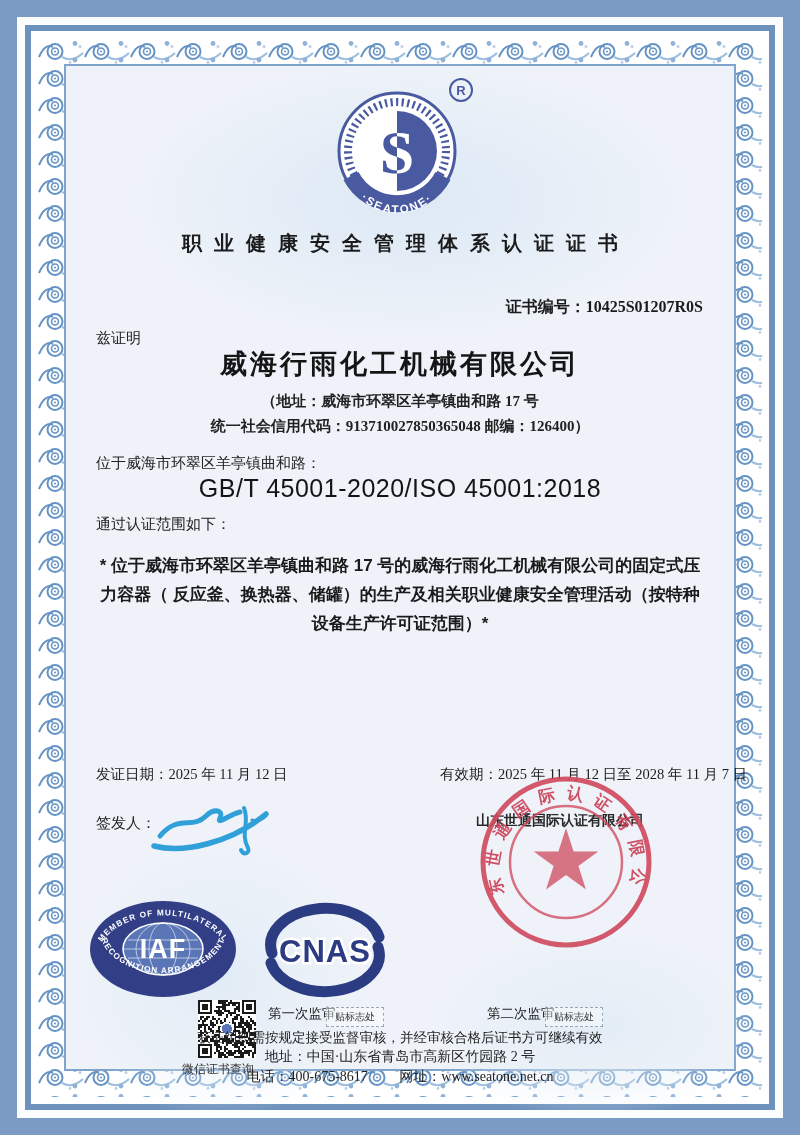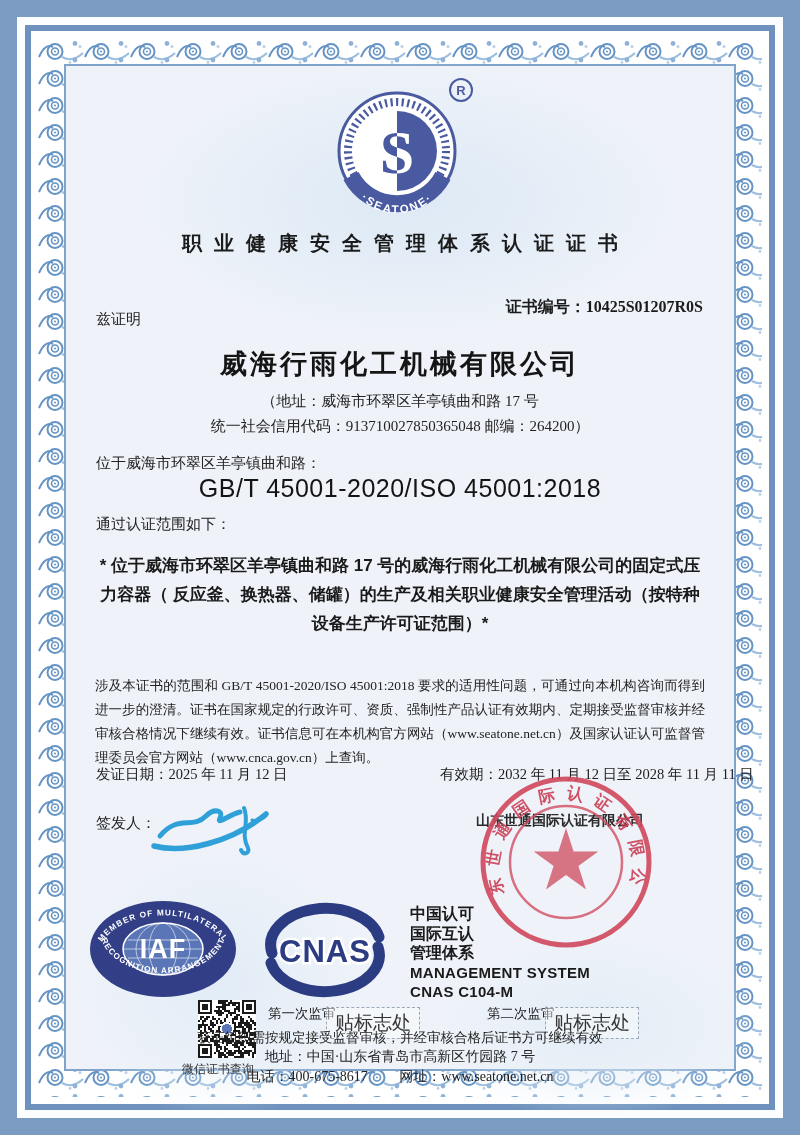--- a/index.html
+++ b/index.html
@@ -11,33 +11,33 @@
   .wm{position:absolute;border-radius:50%;pointer-events:none;}
   .wm1{left:130px;top:60px;width:560px;height:280px;background:radial-gradient(closest-side,#dde9f5 0%,#e6eef7 55%,rgba(230,238,247,0) 100%);}
   .wm2{left:70px;top:840px;width:300px;height:280px;background:radial-gradient(closest-side,#e2ecf6 0%,rgba(226,236,246,0) 100%);}
   .wm3{left:430px;top:930px;width:330px;height:190px;background:radial-gradient(closest-side,#e3edf6 0%,rgba(227,237,246,0) 100%);}
   .abs{position:absolute;}
   .center{left:0;right:0;text-align:center;}
   .title{top:230px;font-size:20px;font-weight:bold;letter-spacing:12px;text-indent:12px;color:#1b1b1b;}
   .certno{top:297px;right:97px;font-size:16px;font-weight:bold;color:#1b1b1b;text-align:right;}
   .small-label{font-size:15px;color:#222;}
   .company{top:346px;font-size:27px;font-weight:bold;letter-spacing:3px;color:#151515;}
-  .addr{font-size:15px;font-weight:normal;color:#222;}
+  .addr{font-size:15px;font-weight:bold;color:#222;}
   .std{top:474px;font-family:"Liberation Sans","DejaVu Sans",sans-serif;font-size:25px;color:#141414;letter-spacing:.5px;}
   .scope{left:95px;right:95px;top:551px;font-family:"Liberation Sans","DejaVu Sans",sans-serif;
          font-size:17px;font-weight:bold;line-height:29px;text-align:center;color:#1a1a1a;}
   .disclaimer{left:95px;right:95px;top:674px;font-size:13.5px;line-height:24px;text-align:justify;color:#222;}
   .dateline{font-size:14.5px;color:#1d1d1d;}
   .issuer-text{left:476px;top:812px;font-size:14px;font-weight:bold;color:#2a2a2a;z-index:1;}
   .stamp{left:478px;top:774px;opacity:.9;z-index:2;}
   .accr{left:410px;top:904px;line-height:19.5px;font-size:16px;font-weight:bold;color:#1a1a1a;}
   .accr .en{font-family:"Liberation Sans","DejaVu Sans",sans-serif;font-size:15px;letter-spacing:.3px;}
   .qr-caption{left:182px;top:1061px;width:92px;text-align:left;font-size:12px;color:#333;}
   .audit-label{font-size:13.5px;color:#222;top:1005px;}
-  .sticker-box{top:1007px;font-size:19px;color:#333;border:1px dashed #9aa7b8;padding:2px 8px;background:rgba(255,255,255,.4);}
+  .sticker-box{top:1007px;font-size:10px;color:#333;border:1px dashed #9aa7b8;padding:2px 8px;background:rgba(255,255,255,.4);}
   .notice{top:1029px;font-size:13.5px;color:#222;}
   .orgaddr{top:1048px;font-size:14px;color:#222;}
   .contact{top:1068px;font-size:14px;color:#222;}
   .contact .seg{margin:0 14px;}
 </style>
 </head>
 <body>
 
 <div class="page">
 
@@ -91,38 +91,37 @@
     <circle cx="136" cy="16" r="11" fill="none" stroke="#4a5aa0" stroke-width="2"></circle>
     <text x="136" y="21" text-anchor="middle" font-family="Liberation Sans, sans-serif" font-size="13" font-weight="bold" fill="#4a5aa0">R</text>
   </svg>
 
   <div class="abs center title">职业健康安全管理体系认证证书</div>
 
   <div class="abs certno">
     <span>证书编号：</span><span>10425S01207R0S</span>
   </div>
 
-  <div class="abs small-label" style="left:96px;top:310px;">兹证明</div>
+  <div class="abs small-label" style="left:96px;top:329px;">兹证明</div>
   <div class="abs center company">威海行雨化工机械有限公司</div>
   <div class="abs center addr" style="top:392px;">（地址：威海市环翠区羊亭镇曲和路 17 号</div>
-  <div class="abs center addr" style="top:417px;">统一社会信用代码：913710027850365048 邮编：264200）</div>
+  <div class="abs center addr" style="top:417px;">统一社会信用代码：913710027850365048 邮编：126400）</div>
 
   <div class="abs small-label" style="left:96px;top:454px;">位于威海市环翠区羊亭镇曲和路：</div>
   <div class="abs center std">GB/T 45001-2020/ISO 45001:2018</div>
 
   <div class="abs small-label" style="left:96px;top:515px;">通过认证范围如下：</div>
   <div class="abs scope">* 位于威海市环翠区羊亭镇曲和路 17 号的威海行雨化工机械有限公司的固定式压力容器（ 反应釜、换热器、储罐）的生产及相关职业健康安全管理活动（按特种设备生产许可证范围）*</div>
 
-  <div class="abs disclaimer">涉及本证书的范围和 GB/T 45001-2020/ISO 45001:2018 要求的适用性问题，可通过向本机构咨询而得到进一步的澄清。证书在国家规定的行政许可、资质、强制性产品认证有效期内、定期接受监督审核并经审核合格情况下继续有效。证书信息可在本机构官方网站（www.seatone.net.cn）及国家认证认可监督管理委员会官方网站（www.cnca.gov.cn）上查询。</div>
 
   <div class="abs dateline" style="left:96px;top:765px;">
     <span>发证日期：</span><span>2025 年 11 月 12 日</span>
   </div>
   <div class="abs dateline" style="left:440px;top:765px;">
-    <span>有效期：</span><span>2032 年 11 月 12 日至 2028 年 11 月 11 日</span>
+    <span>有效期：</span><span>2025 年 11 月 12 日至 2028 年 11 月 7 日</span>
   </div>
 
   <div class="abs small-label" style="left:96px;top:814px;">签发人：</div>
   <svg class="abs" style="left:148px;top:790px;" width="132" height="80" viewBox="0 0 132 80">
     <g fill="none" stroke="#1f9ad6" stroke-linecap="round" opacity="0.92">
       <path d="M12 46 C 30 24, 44 40, 58 26 C 66 18, 76 20, 72 28 C 68 36, 82 24, 92 22" stroke-width="5"></path>
       <path d="M6 56 C 36 64, 84 52, 118 24" stroke-width="5.5"></path>
       <path d="M96 18 C 102 32, 92 44, 100 58 C 102 63, 96 66, 93 60" stroke-width="4"></path>
       <path d="M104 30 C 110 32, 114 30, 118 26" stroke-width="3"></path>
     </g>
@@ -164,27 +163,20 @@
   </svg>
 
   <svg class="abs" style="left:260px;top:901px;" width="130" height="98" viewBox="0 0 130 98">
     <g fill="none" stroke="#2c3c82" stroke-linecap="round">
       <path d="M 12 52 A 54 36 0 0 1 119 36" stroke-width="11"></path>
       <path d="M 118 46 A 54 36 0 0 1 11 62" stroke-width="11"></path>
     </g>
     <text x="65" y="61" text-anchor="middle" font-family="Liberation Sans, sans-serif" font-size="31" font-weight="bold" fill="#2c3c82" letter-spacing="1" stroke="#ffffff" stroke-width="5" paint-order="stroke">CNAS</text>
   </svg>
 
-  <div class="abs accr">
-    <div>中国认可</div>
-    <div>国际互认</div>
-    <div>管理体系</div>
-    <div class="en">MANAGEMENT SYSTEM</div>
-    <div class="en">CNAS C104-M</div>
-  </div>
 
   <svg class="abs" style="left:198px;top:1000px;" width="58" height="58" viewBox="0 0 29 29" shape-rendering="crispEdges">
     <rect width="29" height="29" fill="#ffffff"></rect>
     <g id="qr-cells" fill="#1a1a1a">
         <rect x="10" y="0" width="1" height="1"></rect>
         <rect x="11" y="0" width="1" height="1"></rect>
         <rect x="12" y="0" width="1" height="1"></rect>
         <rect x="13" y="0" width="1" height="1"></rect>
         <rect x="14" y="0" width="1" height="1"></rect>
         <rect x="16" y="0" width="1" height="1"></rect>
@@ -554,19 +546,19 @@
     <circle cx="14.5" cy="14.5" r="3" fill="#5a76b6" stroke="#fff" stroke-width=".8"></circle>
   </svg>
   <div class="abs qr-caption">微信证书查询</div>
 
   <div class="abs audit-label" style="left:268px;">第一次监审</div>
   <div class="abs sticker-box" style="left:326px;">贴标志处</div>
   <div class="abs audit-label" style="left:487px;">第二次监审</div>
   <div class="abs sticker-box" style="left:545px;">贴标志处</div>
 
   <div class="abs center notice">获证组织需按规定接受监督审核，并经审核合格后证书方可继续有效</div>
-  <div class="abs center orgaddr">地址：中国·山东省青岛市高新区竹园路 7 号</div>
+  <div class="abs center orgaddr">地址：中国·山东省青岛市高新区竹园路 2 号</div>
   <div class="abs center contact">
     <span class="seg"><span>电话：</span><span>400-675-8617</span></span>
     <span class="seg"><span>网址：</span><span>www.seatone.net.cn</span></span>
   </div>
 
 </div>
 
 </body></html>

